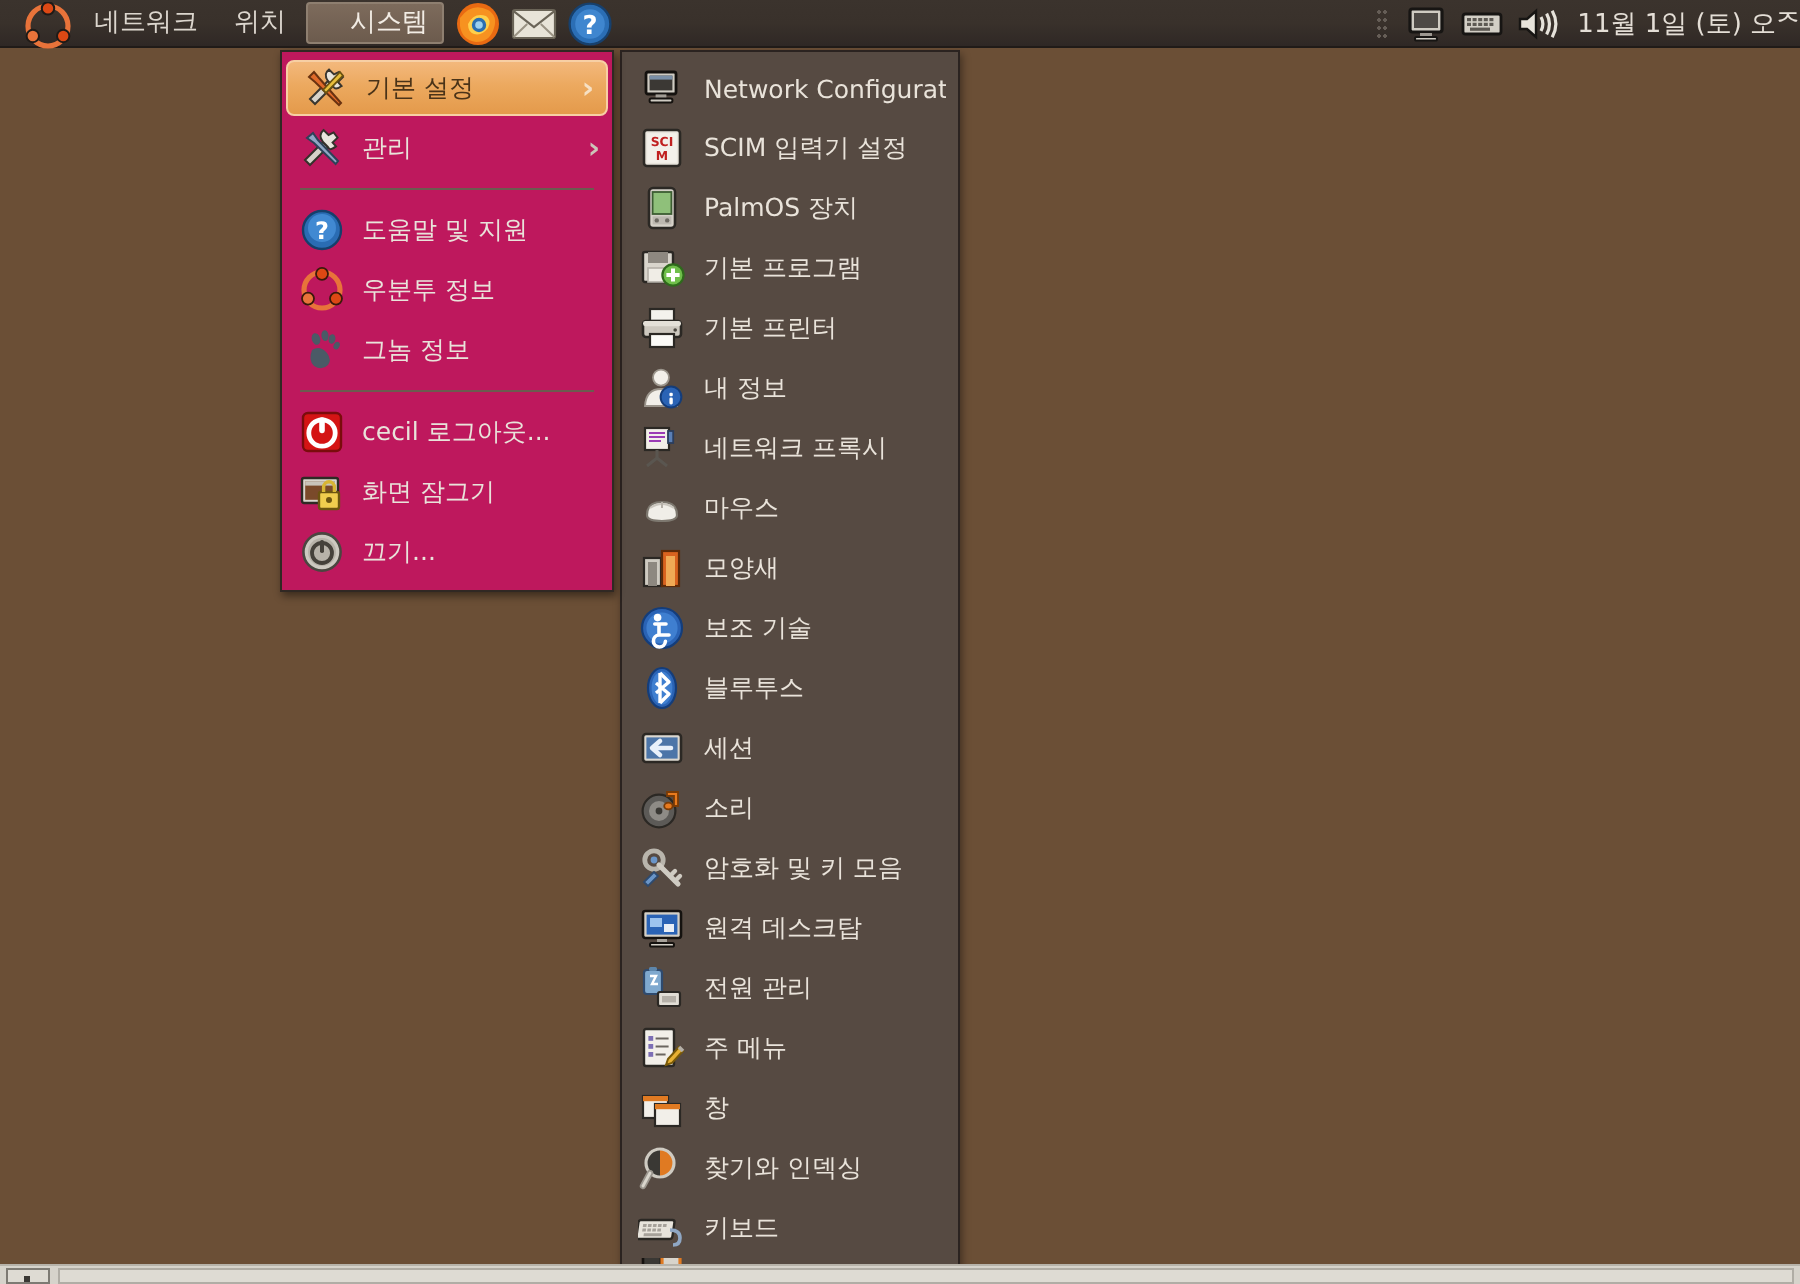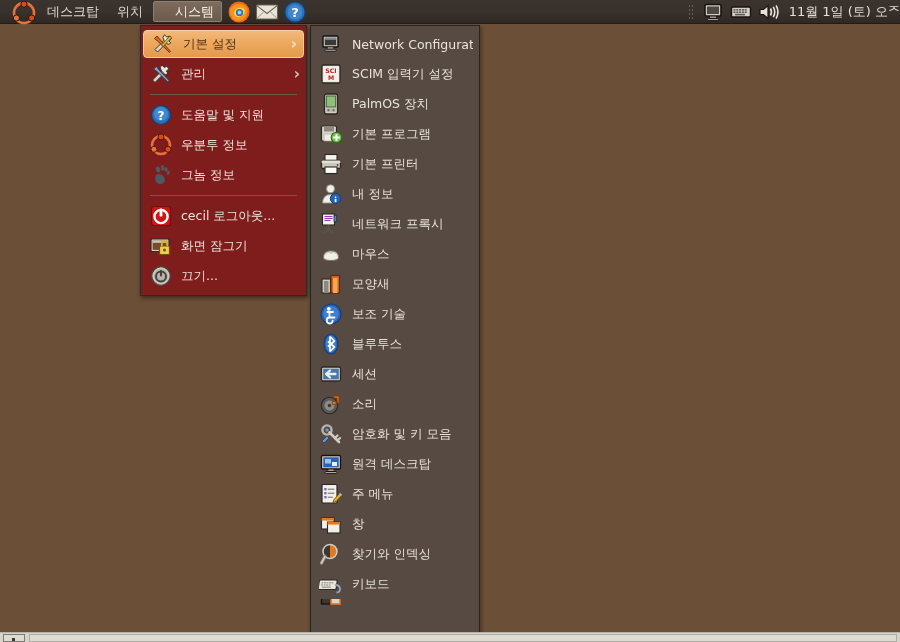--- a/index.html
+++ b/index.html
@@ -76,21 +76,21 @@
   }
   #win-list {
     flex: 1; height: 8px; margin: 0 3px 0 4px;
     background: #dedbd3; border: 1px solid #b0ada5;
   }
 
   
   #system-menu {
     position: absolute; left: 140px; top: 25px;
     width: 167px;
-    background: #7f1d1d;
+    background: #be185d;
     border: 1px solid #302823;
     padding: 3px 0 4px 0;
     z-index: 30;
     box-shadow: 1px 2px 4px rgba(0,0,0,.45);
   }
   #sub-menu {
     position: absolute; left: 310px; top: 25px;
     width: 170px; height: 617px;
     background: #564a42;
     border-left: 1px solid #2b2320;
@@ -147,21 +147,21 @@
 
     <div class="ubuntu-logo">
       <svg class="ic" viewBox="0 0 24 24" width="22" height="22">
         <circle cx="12" cy="12" r="10" fill="none" stroke="#e8733a" stroke-width="2.6"></circle>
         <circle cx="12" cy="3.2" r="3.1" fill="#dd4814" stroke="#1e1a17" stroke-width="1"></circle>
         <circle cx="4.4" cy="17" r="3.1" fill="#e8733a" stroke="#1e1a17" stroke-width="1"></circle>
         <circle cx="19.6" cy="17" r="3.1" fill="#dd4814" stroke="#1e1a17" stroke-width="1"></circle>
       </svg>
     </div>
 
-    <div class="menu-label">데스크탑</div>
+    <div class="menu-label">네트워크</div>
     <div class="menu-label">위치</div>
     <div class="menu-label active">시스템</div>
 
     <div class="panel-icon" style="margin-left:4px;">
       <svg class="ic" viewBox="0 0 24 24" width="21" height="21">
         <circle cx="12" cy="12" r="10.5" fill="#e96a12"></circle>
         <path d="M3 9 Q9 1 17 5 Q22 8 20 14 Q18 21 11 21 Q4 20 3 13 Z" fill="#f79220"></path>
         <path d="M7 12 Q10 6 16 8 Q19 10 17 14 Q14 18 10 17 Q7 16 7 12 Z" fill="#ffd04a"></path>
         <circle cx="12.5" cy="12.5" r="3.6" fill="#2a6fb0"></circle>
         <circle cx="12.5" cy="12.5" r="1.9" fill="#9bd0ee"></circle>
@@ -518,20 +518,32 @@
         <rect x="4.3" y="5.3" width="15.4" height="10" fill="#2a63b5"></rect>
         <rect x="6" y="7" width="6" height="4.5" fill="#9cc3ee"></rect>
         <rect x="13" y="10" width="5" height="4" fill="#e8eef6"></rect>
         <rect x="9.5" y="17.5" width="5" height="2" fill="#a7a29a"></rect>
         <rect x="6" y="19.5" width="12" height="1.8" rx="0.8" fill="#d3cfc6" stroke="#15120f" stroke-width="1"></rect>
       </svg>
     </span>
     <span class="mi-label">원격 데스크탑</span>
   </div>
 
+  <div class="mi sub-mi">
+    <span class="mi-icon">
+      <svg class="ic" viewBox="0 0 24 24">
+        <rect x="3" y="3" width="9" height="12" rx="1.5" fill="#7fa9cf" stroke="#2e4a6e" stroke-width="1.1"></rect>
+        <rect x="5.5" y="1.5" width="4" height="2" rx="0.8" fill="#5d86ab"></rect>
+        <path d="M6 6 h3 l-2 4 h3" fill="none" stroke="#ffffff" stroke-width="1.2"></path>
+        <rect x="10" y="14" width="11" height="7" rx="1" fill="#e2ded6" stroke="#2b2824" stroke-width="1.1"></rect>
+        <rect x="12" y="16" width="7" height="3.2" fill="#b5b0a8"></rect>
+      </svg>
+    </span>
+    <span class="mi-label">전원 관리</span>
+  </div>
 
   <div class="mi sub-mi">
     <span class="mi-icon">
       <svg class="ic" viewBox="0 0 24 24">
         <rect x="3" y="2.5" width="15" height="18.5" rx="1" fill="#f2efe9" stroke="#2b2824" stroke-width="1.2"></rect>
         <g fill="#7d6fb5">
             <rect x="5.2" y="6" width="2.4" height="2.4"></rect>
             <rect x="5.2" y="10" width="2.4" height="2.4"></rect>
             <rect x="5.2" y="14" width="2.4" height="2.4"></rect>
           </g>

